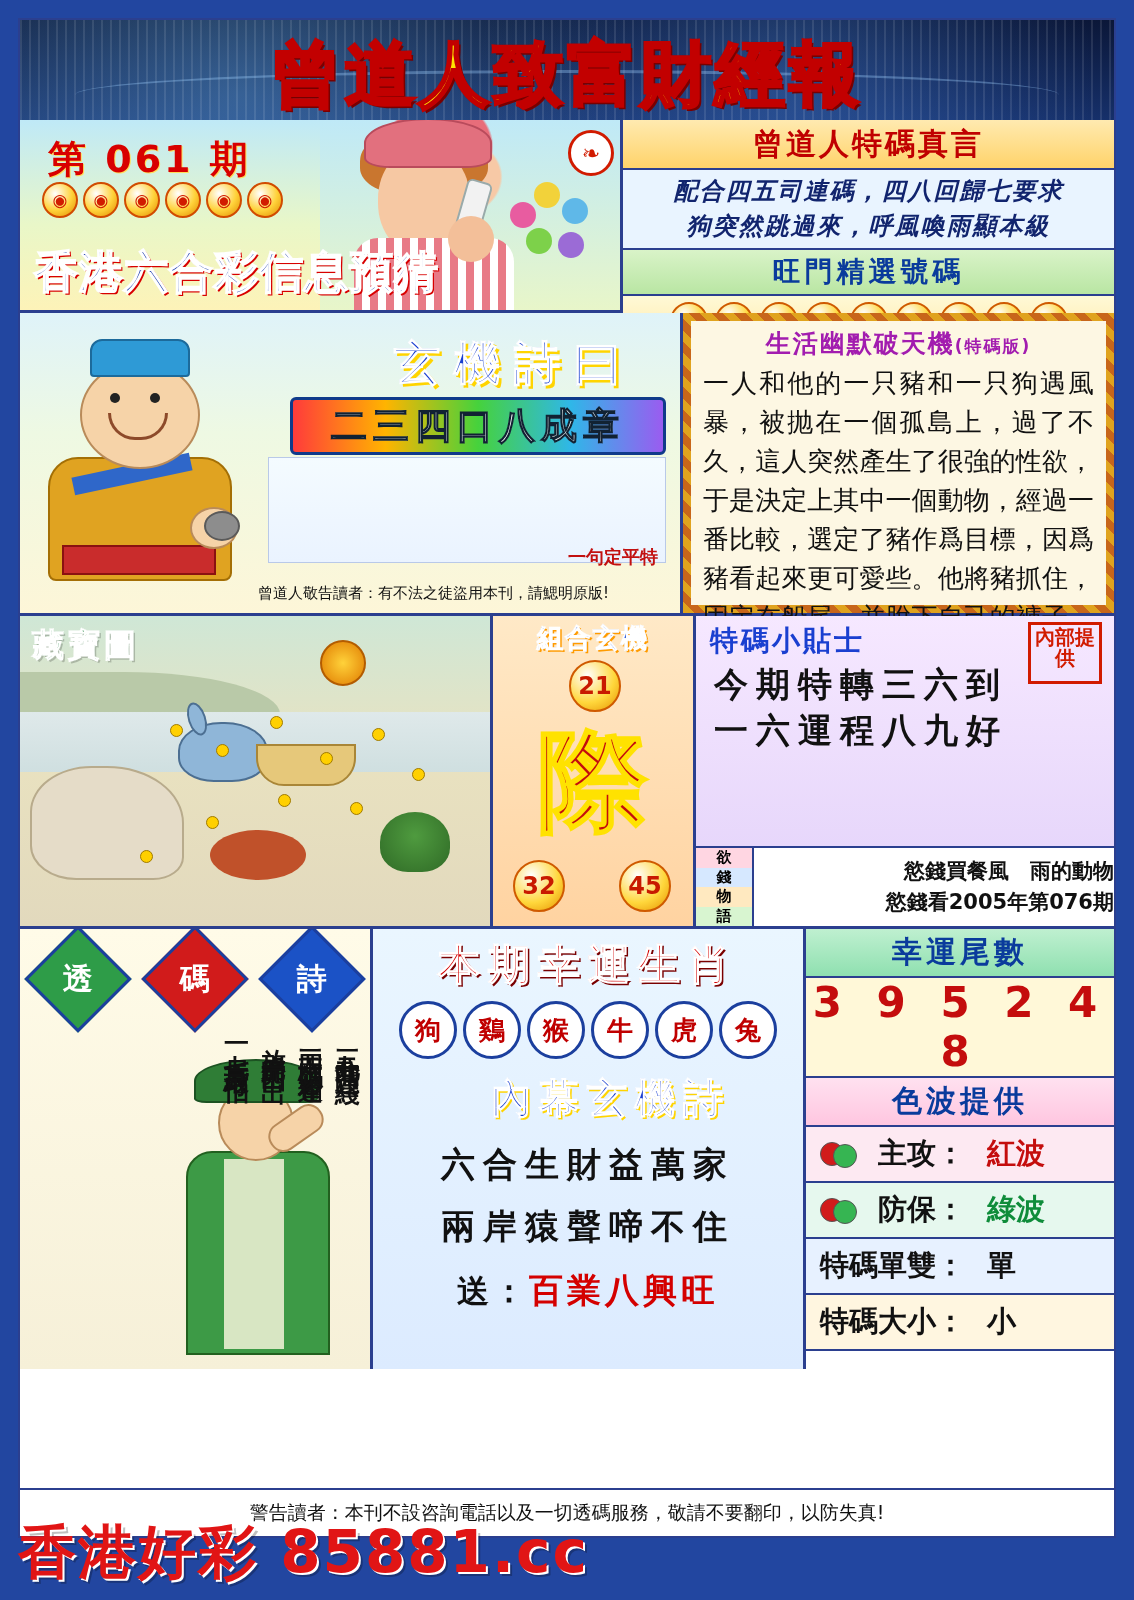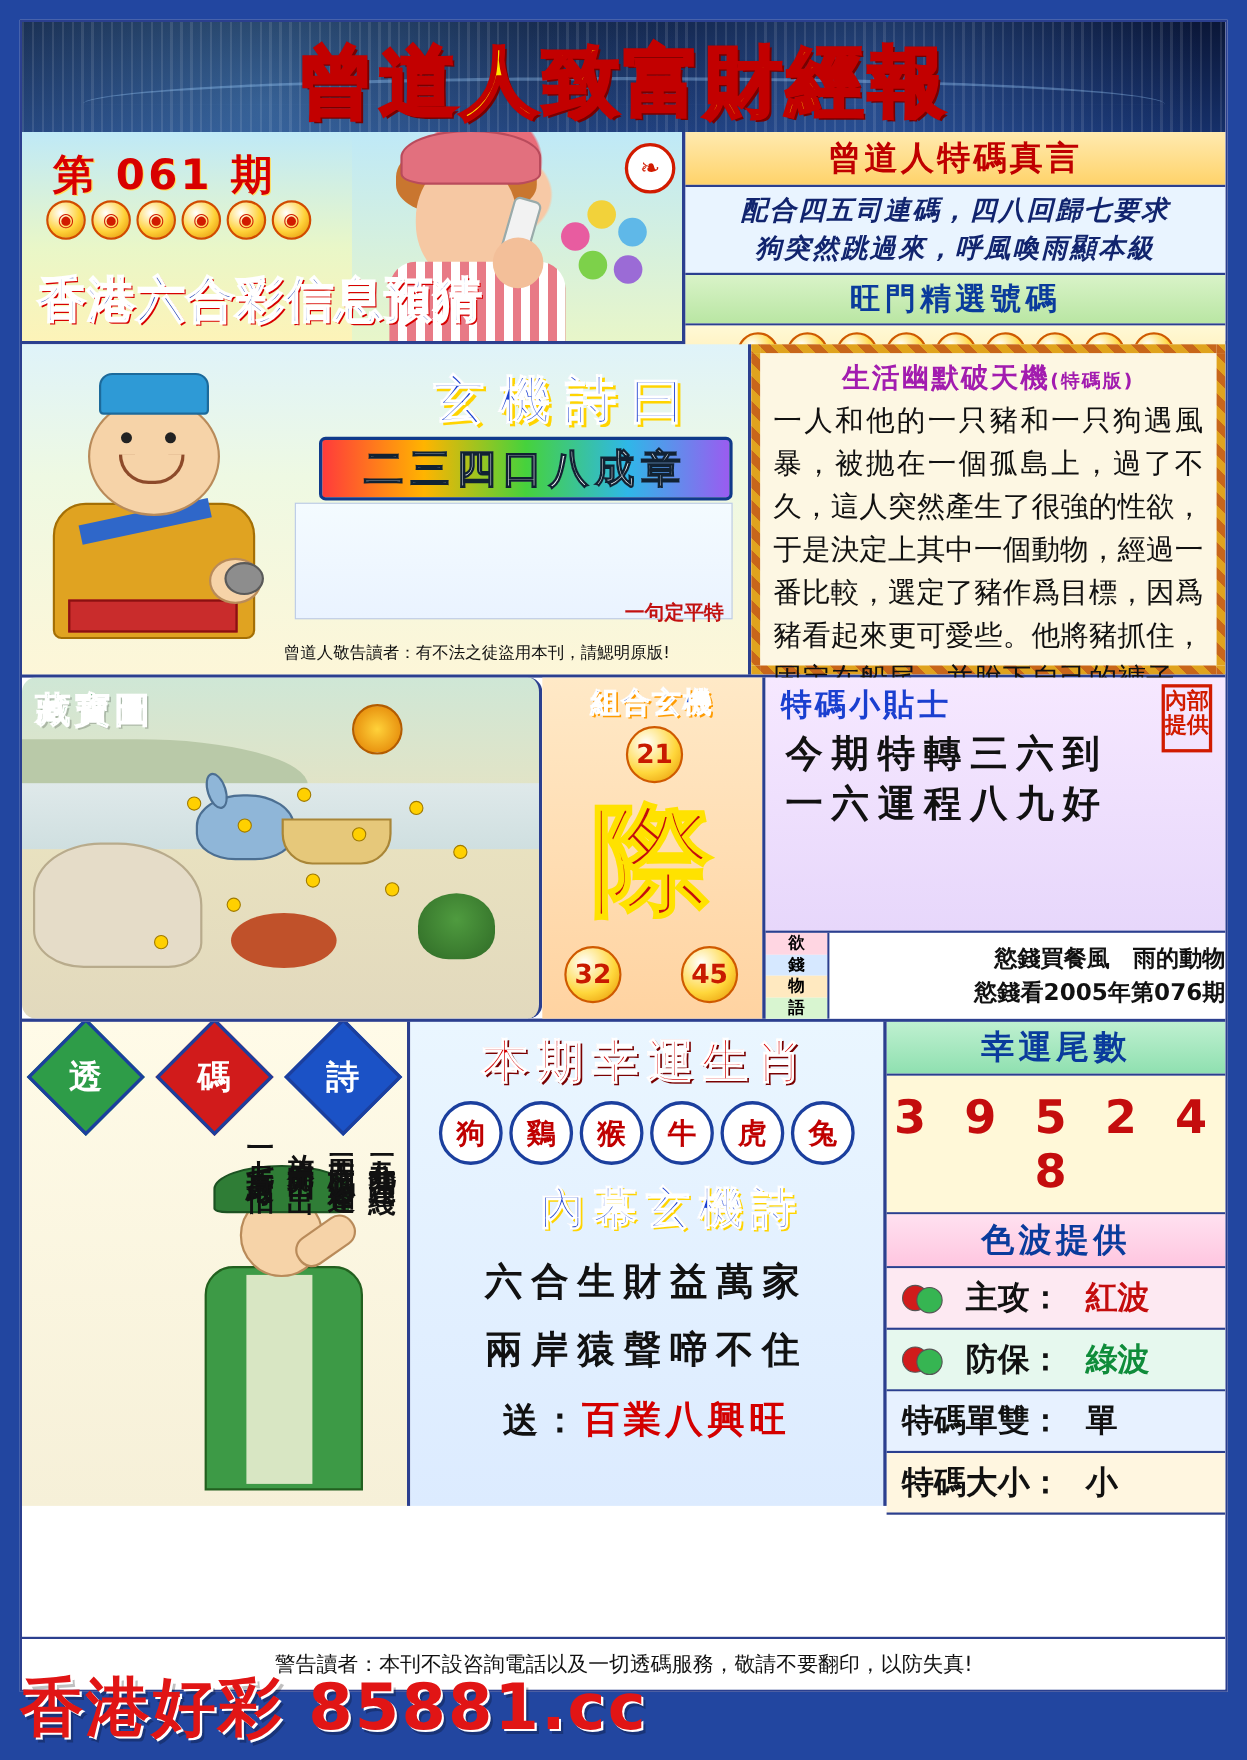--- a/index.html
+++ b/index.html
@@ -194,21 +194,20 @@
     padding:4px 12px 0;font-size:26px;line-height:1.5;color:#111;text-align:justify;
     font-family:"DejaVu Serif","Liberation Serif",serif;
   }
 
   
   .sec3{display:flex;height:310px;border-bottom:3px solid #2b3f8f;}
   .treasure{
     width:470px;border-right:3px solid #2b3f8f;position:relative;
     background:linear-gradient(180deg,#cfe7d6 0%,#e9e2c0 45%,#e2d9bd 100%);
     overflow:hidden;
-    border-radius:13px;
   }
   .tre-title{
     position:absolute;left:12px;top:8px;font-size:32px;font-weight:bold;color:#0d7a2f;
     -webkit-text-stroke:1px #fff;text-shadow:2px 2px 0 #00000033;letter-spacing:4px;
   }
   .tre-sun{position:absolute;left:300px;top:24px;width:42px;height:42px;border-radius:50%;background:radial-gradient(circle,#ffd23a,#e07b00);border:2px solid #b35c00;}
   .tre-water{position:absolute;left:0;top:96px;width:100%;height:60px;background:linear-gradient(180deg,#dfe9ea,#cfdfe0);}
   .tre-hill{position:absolute;left:0;top:56px;width:260px;height:70px;background:#b9c9a8;border-radius:0 60% 0 0;}
   .tre-rock{position:absolute;left:10px;top:150px;width:150px;height:110px;background:#e5dcc8;border-radius:40% 50% 20% 30%;border:2px solid #b8ab8c;}
   .tre-bunny{position:absolute;left:158px;top:106px;width:86px;height:56px;border-radius:48% 48% 40% 40%;background:#8fb6d8;border:2px solid #4c6f92;}
@@ -250,21 +249,21 @@
   }
   .tipbox .t1{
     position:absolute;left:14px;top:6px;font-size:28px;font-weight:bold;color:#1a3fd0;letter-spacing:3px;
   }
   .tipbox .t2,.tipbox .t3{
     position:absolute;left:18px;font-size:34px;font-weight:bold;color:#111;letter-spacing:8px;
     font-family:"DejaVu Serif","Liberation Serif",serif;
   }
   .tipbox .t2{top:46px;} .tipbox .t3{top:92px;}
   .stamp{
-    position:absolute;right:12px;top:6px;width:46px;height:62px;border:3px solid #d11b00;
+    position:absolute;right:12px;top:6px;width:74px;height:62px;border:3px solid #d11b00;
     color:#d11b00;font-size:20px;font-weight:bold;line-height:1.05;text-align:center;padding-top:2px;
     box-sizing:border-box;
   }
   .bottomtip{height:78px;display:flex;background:#fff;}
   .bt-left{
     width:56px;border-right:2px solid #2b3f8f;
     display:flex;flex-direction:column;font-size:15px;font-weight:bold;text-align:center;
   }
   .bt-left span{flex:1;display:flex;align-items:center;justify-content:center;}
   .bt-left span:nth-child(1){background:#ffd6e2;}
@@ -325,21 +324,21 @@
   .mc-send b{color:#d40000;font-size:34px;}
 
   .rightcol{flex:1;display:flex;flex-direction:column;}
   .rc-head{
     background:linear-gradient(180deg,#bff0d0,#8fe0b0);
     text-align:center;font-size:30px;font-weight:bold;color:#0a3b9c;letter-spacing:4px;padding:3px 0;
     border-bottom:2px solid #2b3f8f;
   }
   .rc-tails{
     background:#fff8d8;text-align:center;font-size:42px;font-weight:bold;color:#c40d0d;letter-spacing:10px;
-    padding:13px 0;border-bottom:2px solid #2b3f8f;
+    padding:0 0;border-bottom:2px solid #2b3f8f;
   }
   .rc-head2{
     background:linear-gradient(180deg,#ffe1f0,#ffc6e0);
     text-align:center;font-size:30px;font-weight:bold;color:#0a3b9c;letter-spacing:4px;padding:3px 0;
     border-bottom:2px solid #2b3f8f;
   }
   .rc-row{
     display:flex;align-items:center;gap:22px;padding:7px 14px;border-bottom:2px solid #2b3f8f;
     font-size:29px;font-weight:bold;color:#111;
   }

